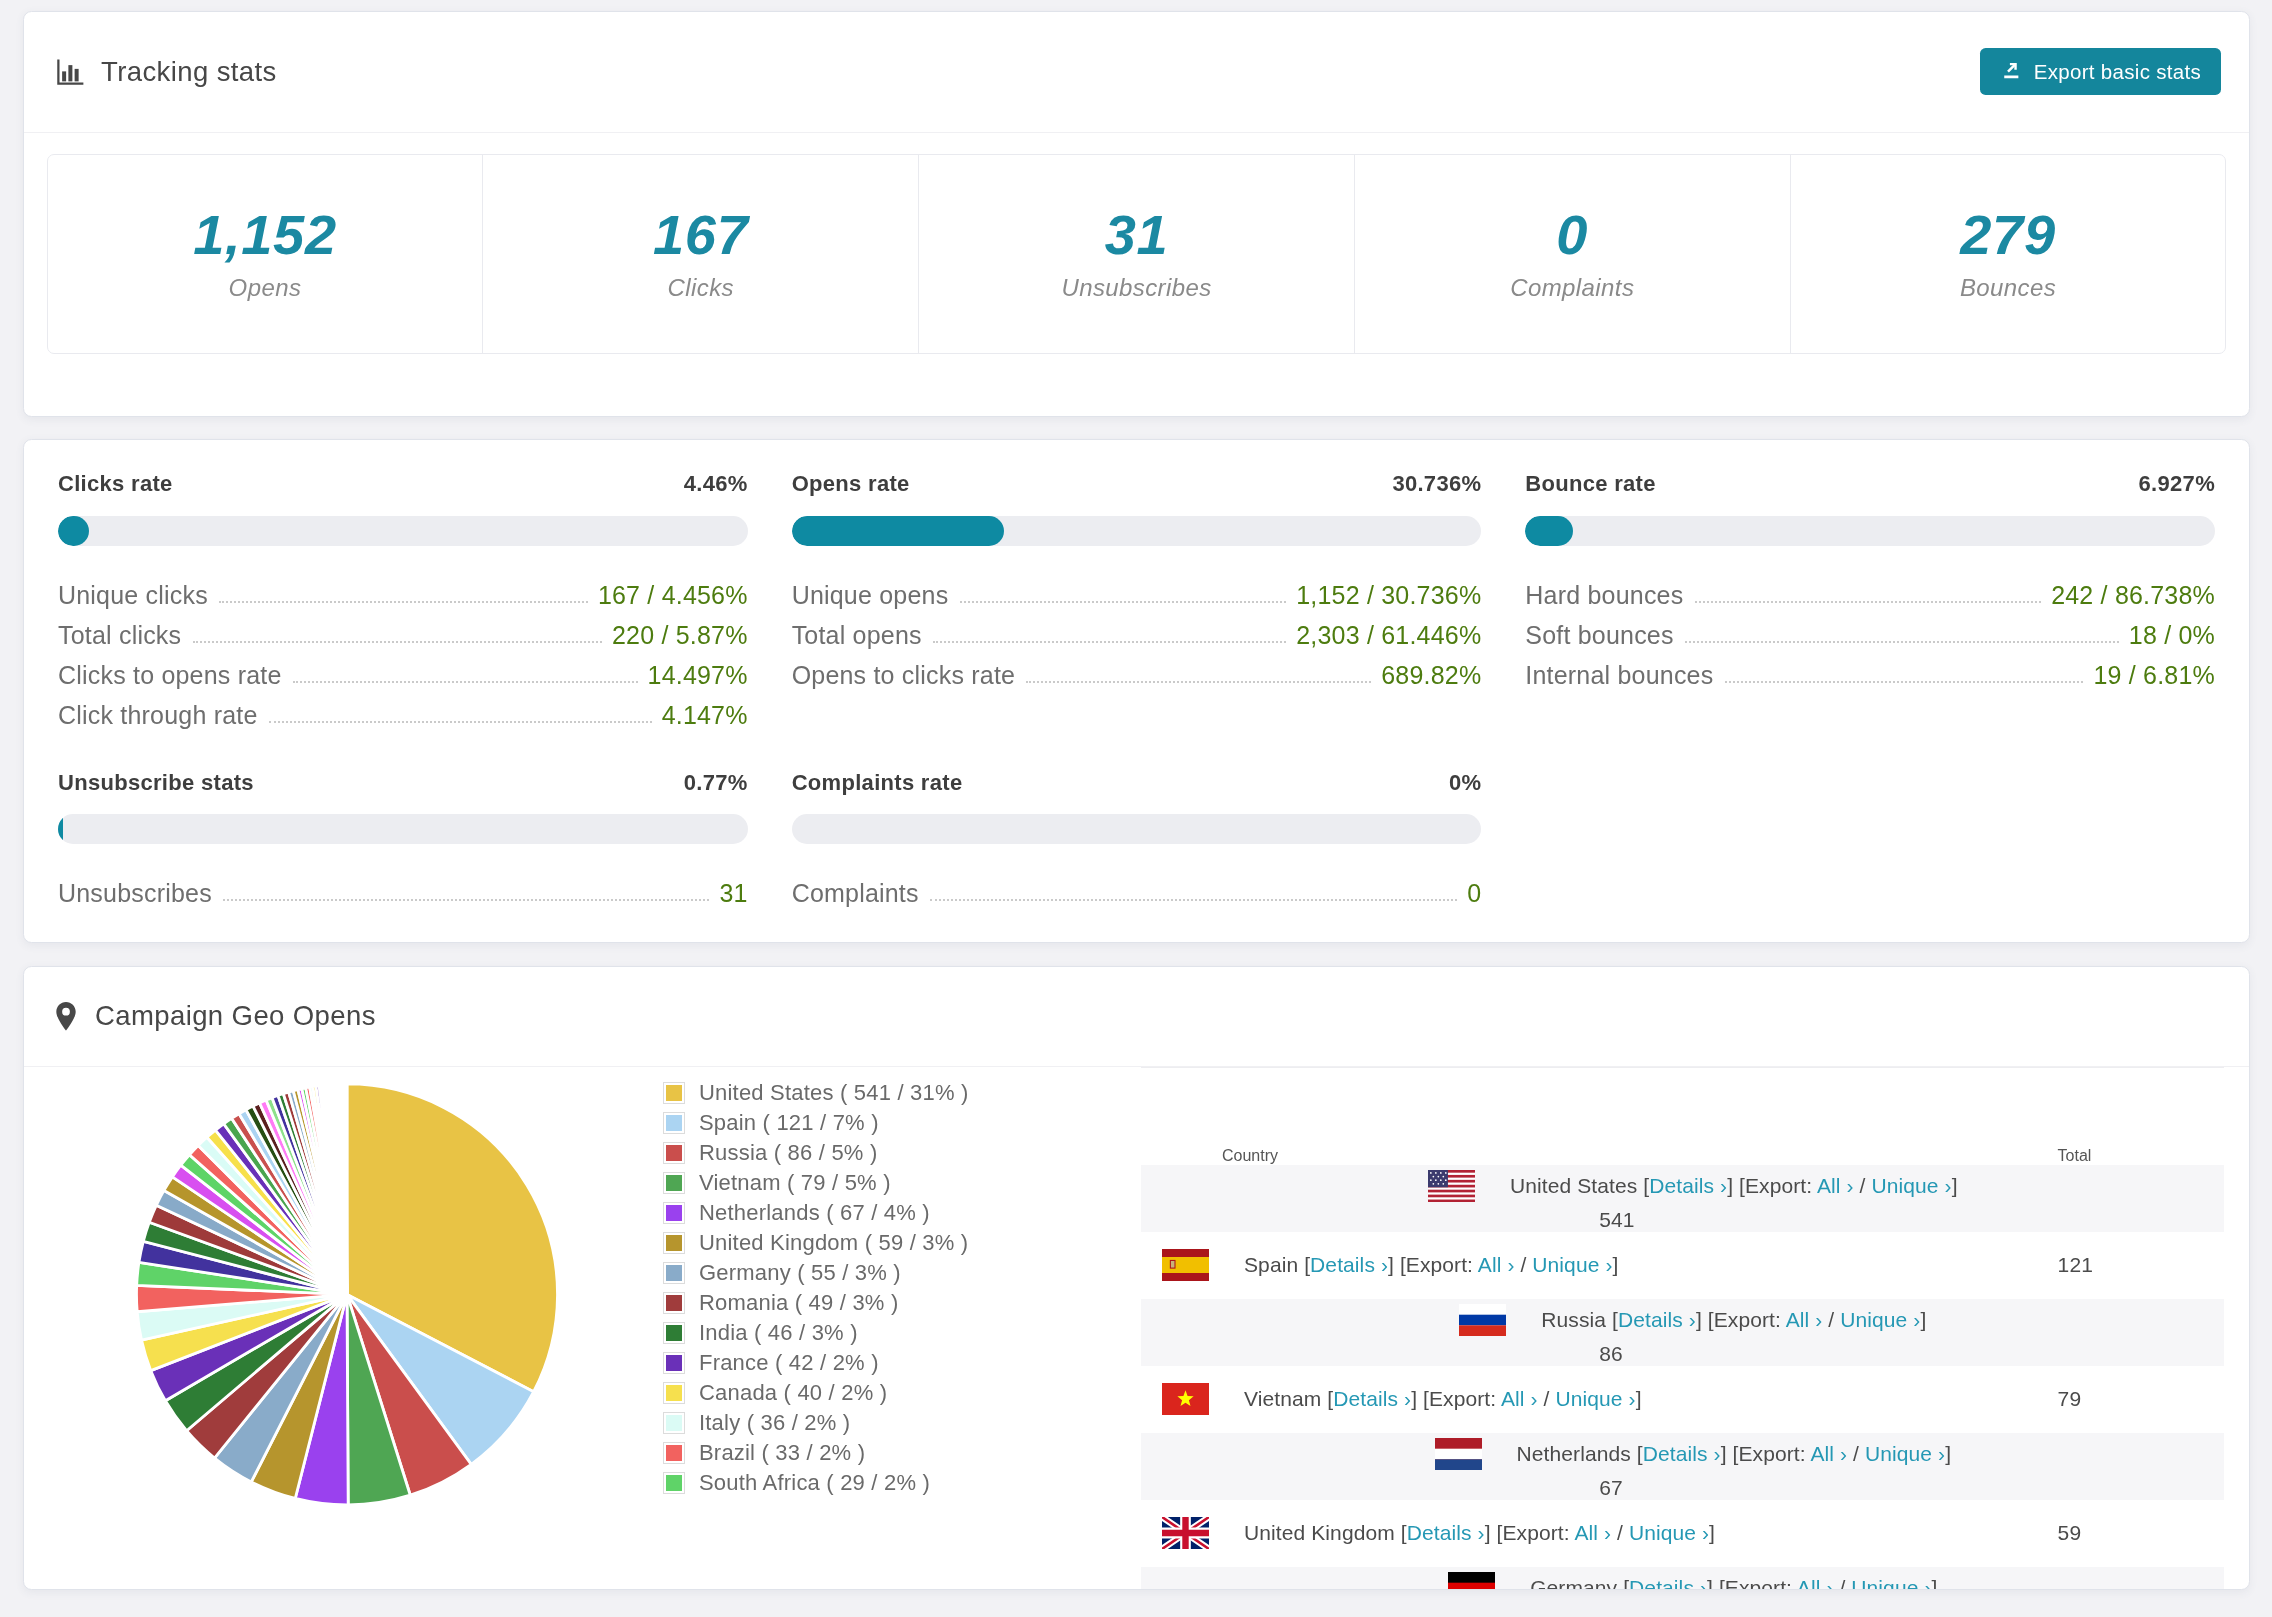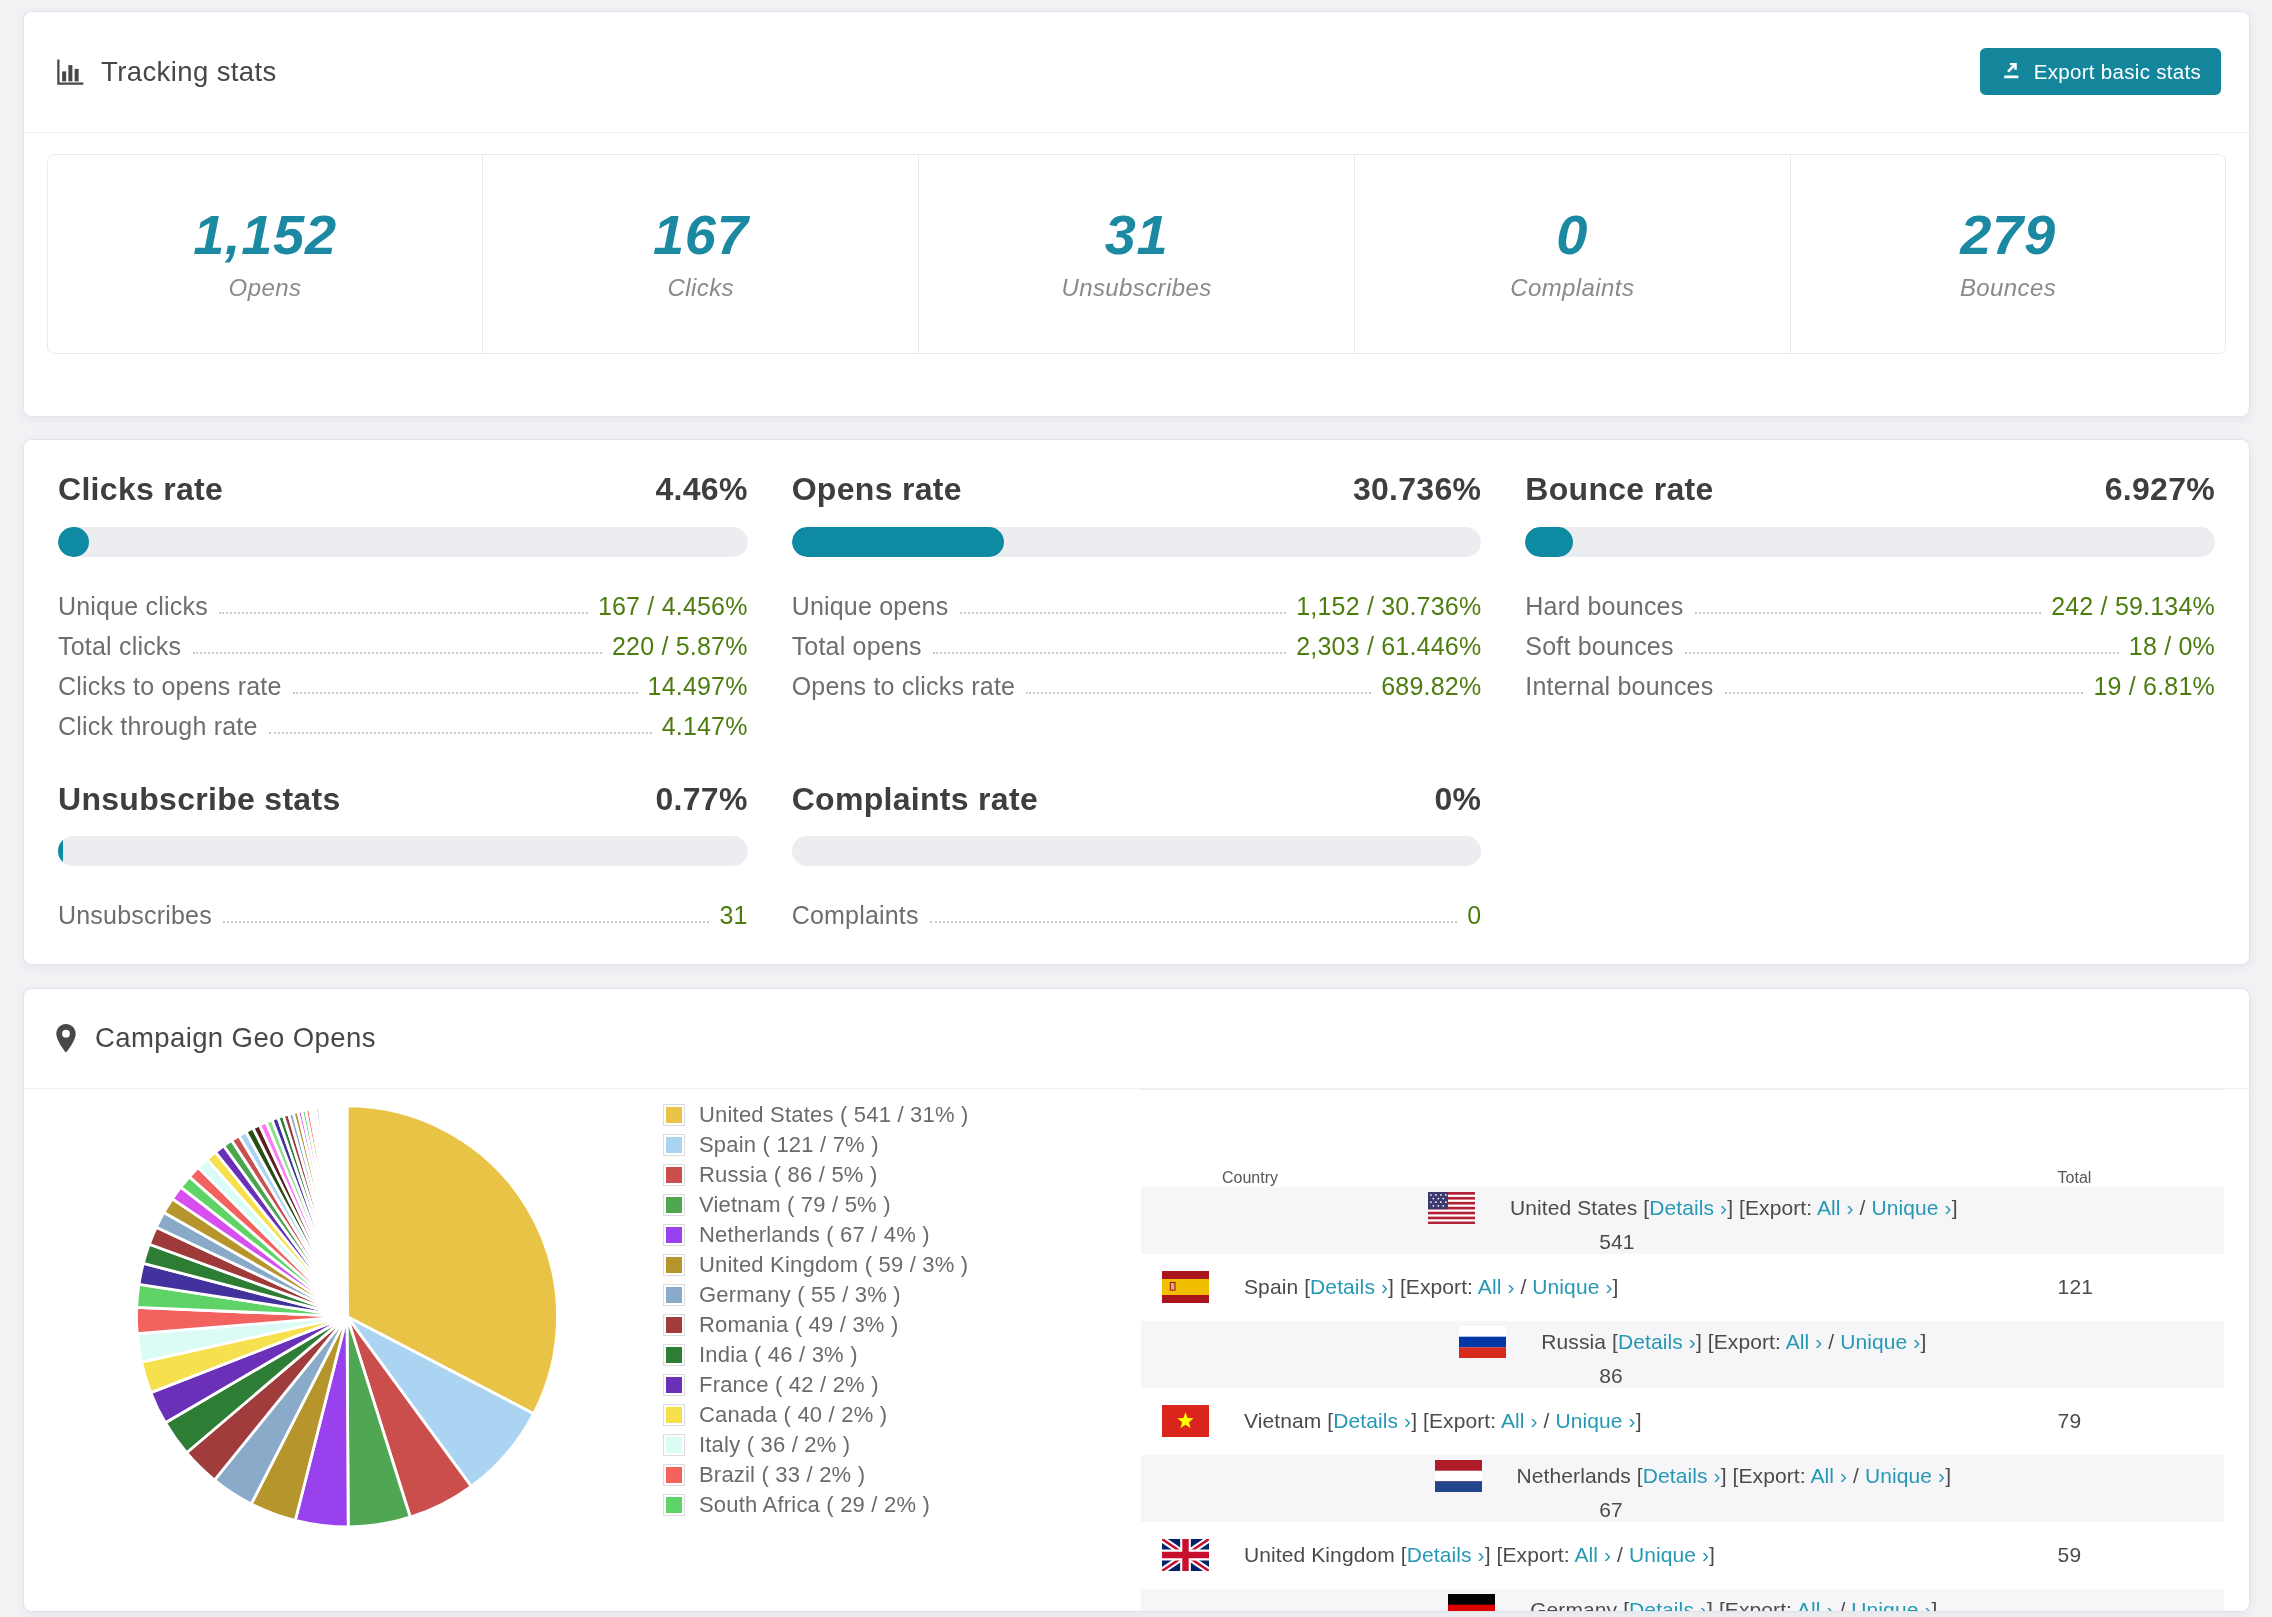--- a/index.html
+++ b/index.html
@@ -45,21 +45,21 @@
   }
   .stat { flex:1; text-align:center; padding:52px 0 51px; border-right:0.7px solid #e9eaef; }
   .stat:last-child { border-right:none; }
   .stat .v { font-size:56px; font-weight:700; color:#1b89a2; letter-spacing:0.7px; line-height:1; }
   .stat .l { font-size:24px; color:#8a8a8a; margin-top:11.3px; letter-spacing:0.4px; }
 
   
   .rates { padding:31px 34px 34px; }
   .rates-grid { display:grid; grid-template-columns:repeat(3,1fr); column-gap:44px; row-gap:40px; }
   .rate-head { display:flex; justify-content:space-between; align-items:baseline;
-               font-size:32px; font-weight:700; color:#3e3e3e; letter-spacing:0.3px; }
+               font-size:22px; font-weight:700; color:#3e3e3e; letter-spacing:0.3px; }
   .bar { height:30px; border-radius:15px; background:#ecedf1; margin-top:18.4px; overflow:hidden; }
   .bar i { display:block; height:100%; background:#0e8aa2; border-radius:15px; }
   .rate-rows { margin-top:24px; }
   .rrow { display:flex; align-items:flex-end; height:40px; font-size:25px; }
   .rrow .lab { color:#6e6e6e; white-space:nowrap; letter-spacing:0.2px; }
   .rrow .dots { flex:1; border-bottom:2.1px dotted rgba(150,150,150,.5); margin:0 10px 7px 11.3px; }
   .rrow .val { color:#4d7c0f; white-space:nowrap; letter-spacing:0.2px; }
 
   
   .geo { height:624px; }
@@ -200,21 +200,21 @@
             <span>Bounce rate</span>
             <span>6.927%</span>
           </div>
           <div class="bar">
             <i style="width:6.927%"></i>
           </div>
           <div class="rate-rows">
             <div class="rrow">
               <span class="lab">Hard bounces</span>
               <span class="dots"></span>
-              <span class="val">242 / 59.134%</span>
+              <span class="val">242 / 86.738%</span>
             </div>
             <div class="rrow">
               <span class="lab">Soft bounces</span>
               <span class="dots"></span>
               <span class="val">18 / 0%</span>
             </div>
             <div class="rrow">
               <span class="lab">Internal bounces</span>
               <span class="dots"></span>
               <span class="val">19 / 6.81%</span>

